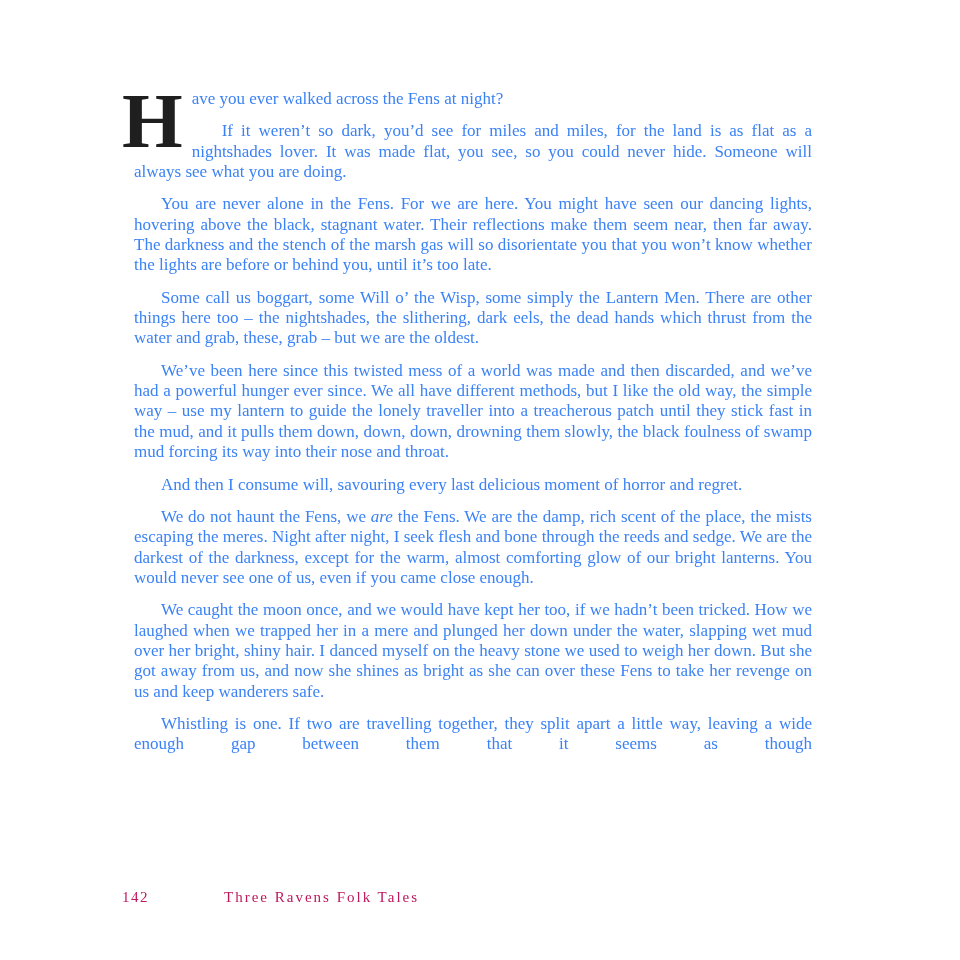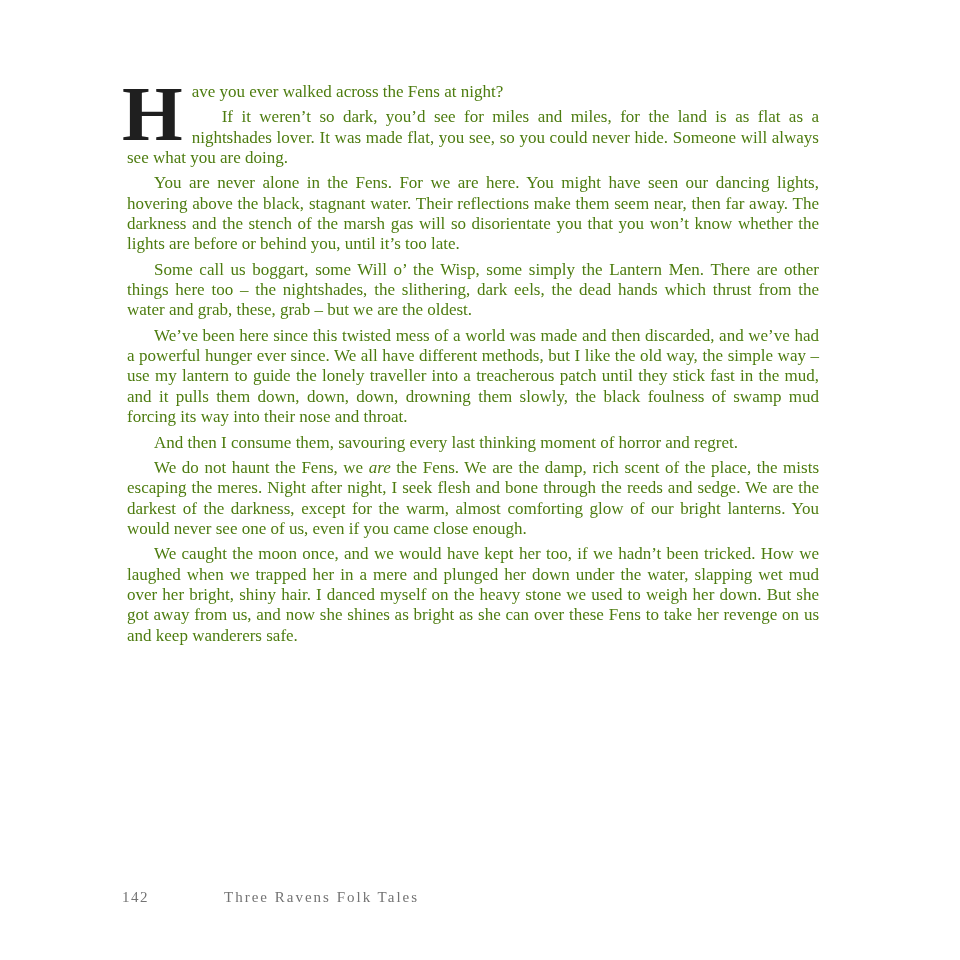--- a/index.html
+++ b/index.html
@@ -15,25 +15,25 @@
     overflow: hidden;
   }
   .page {
     position: absolute;
     left: 122px;
     top: 77px;
     width: 702px;
     color: #1f1f1f;
   }
   .bodytext p {
-    margin: 5px;
+    margin: 12px;
     font-size: 17px;
     line-height: 20.35px;
     text-align: justify;
-    color: #4d7c0f;
+    color: #3b82f6;
   }
   .dropcap {
     float: left;
     font-family: "Liberation Serif", serif;
     font-weight: bold;
     font-size: 78px;
     line-height: 58px;
     height: 59px;
     margin: 3px 9px 0 0;
     color: #1f1f1f;
@@ -53,21 +53,21 @@
   .italic {
     font-style: italic;
   }
   .footer {
     position: absolute;
     left: 122px;
     top: 889px;
     display: flex;
     align-items: baseline;
     gap: 27px;
-    color: #737373;
+    color: #be185d;
   }
   .page-number {
     font-size: 15px;
     letter-spacing: 1.5px;
     font-variant-numeric: oldstyle-nums;
     font-feature-settings: "onum";
   }
   .book-title {
     font-size: 15px;
     letter-spacing: 2px;
@@ -80,22 +80,23 @@
 <div class="page">
   <div class="bodytext">
     <div class="opening-group">
       <span class="dropcap">H</span>
       <p class="opening-first">ave you ever walked across the Fens at night?</p>
       <p class="opening-second">If it weren’t so dark, you’d see for miles and miles, for the land is as flat as a nightshades lover. It was made flat, you see, so you could never hide. Someone will always see what you are doing.</p>
     </div>
     <p class="indented">You are never alone in the Fens. For we are here. You might have seen our dancing lights, hovering above the black, stagnant water. Their reflections make them seem near, then far away. The darkness and the stench of the marsh gas will so disorientate you that you won’t know whether the lights are before or behind you, until it’s too late.</p>
     <p class="indented">Some call us boggart, some Will o’ the Wisp, some simply the Lantern Men. There are other things here too – the nightshades, the slithering, dark eels, the dead hands which thrust from the water and grab, these, grab – but we are the oldest.</p>
     <p class="indented">We’ve been here since this twisted mess of a world was made and then discarded, and we’ve had a powerful hunger ever since. We all have different methods, but I like the old way, the simple way – use my lantern to guide the lonely traveller into a treacherous patch until they stick fast in the mud, and it pulls them down, down, down, drowning them slowly, the black foulness of swamp mud forcing its way into their nose and throat.</p>
-    <p class="indented">And then I consume them, savouring every last thinking moment of horror and regret.</p>
+    <p class="indented">And then I consume will, savouring every last delicious moment of horror and regret.</p>
     <p class="indented"><span>We do not haunt the Fens, we </span><span class="italic">are</span><span> the Fens. We are the damp, rich scent of the place, the mists escaping the meres. Night after night, I seek flesh and bone through the reeds and sedge. We are the darkest of the darkness, except for the warm, almost comforting glow of our bright lanterns. You would never see one of us, even if you came close enough.</span></p>
     <p class="indented">We caught the moon once, and we would have kept her too, if we hadn’t been tricked. How we laughed when we trapped her in a mere and plunged her down under the water, slapping wet mud over her bright, shiny hair. I danced myself on the heavy stone we used to weigh her down. But she got away from us, and now she shines as bright as she can over these Fens to take her revenge on us and keep wanderers safe.</p>
+    <p class="indented justify-last">Whistling is one. If two are travelling together, they split apart a little way, leaving a wide enough gap between them that it seems as though</p>
   </div>
 </div>
 
 <div class="footer">
   <span class="page-number">142</span>
   <span class="book-title">Three Ravens Folk Tales</span>
 </div>
 
 </body></html>

